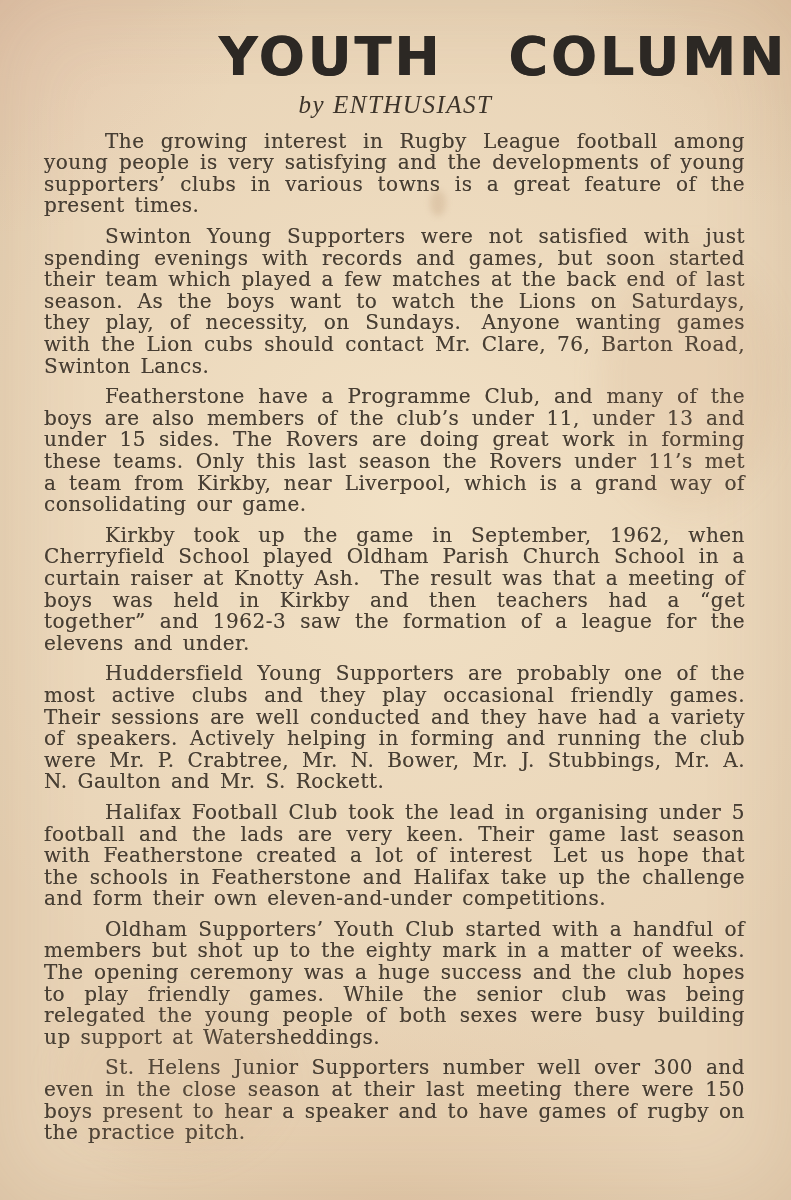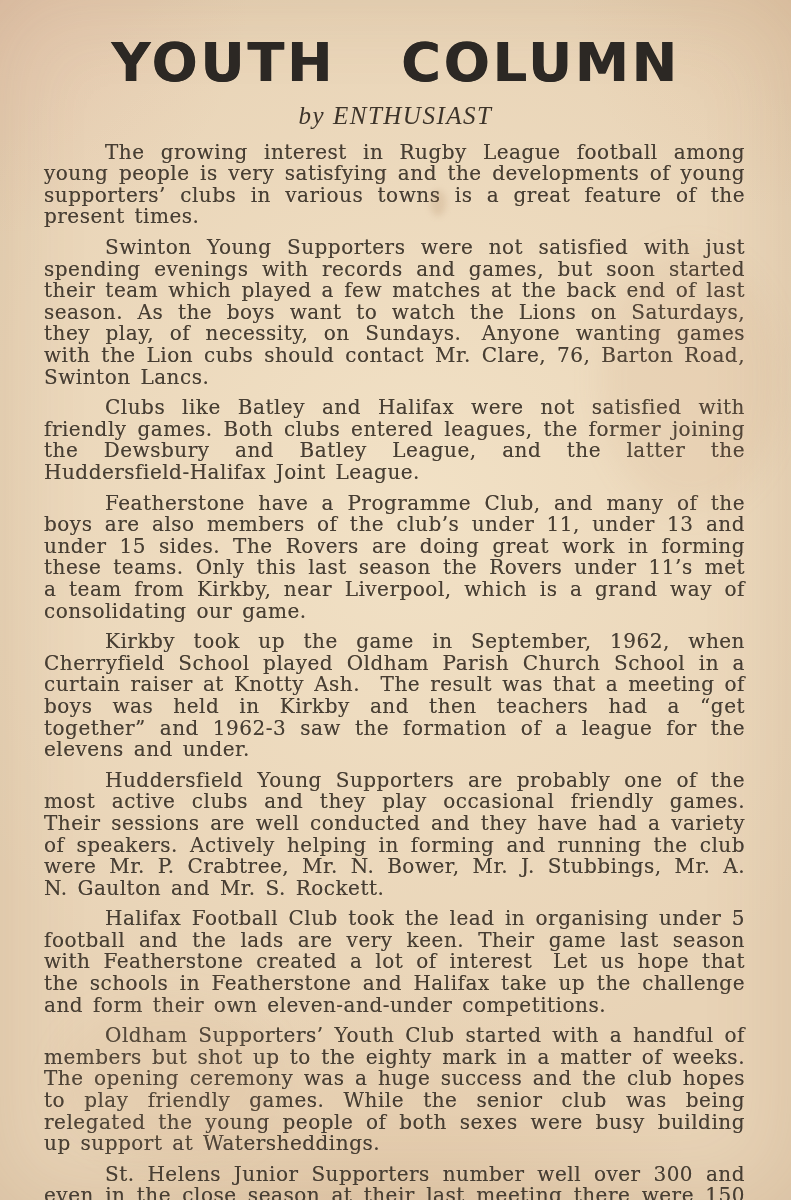--- a/index.html
+++ b/index.html
@@ -17,23 +17,23 @@
     background:
       radial-gradient(90% 65% at 52% 42%, rgba(253,242,216,0.45), rgba(253,242,216,0) 75%),
       radial-gradient(45% 28% at 0% 0%, rgba(210,155,140,0.22), rgba(210,155,140,0) 70%),
       radial-gradient(40% 25% at 100% 0%, rgba(198,148,108,0.15), rgba(198,148,108,0) 70%),
       radial-gradient(55% 30% at 50% 102%, rgba(196,148,104,0.14), rgba(196,148,104,0) 70%),
       #e8d3b6;
     box-shadow: inset 0 0 90px rgba(138,94,58,0.16);
     font-family: "DejaVu Serif", serif;
   }
   .title {
-    margin: 10px;
+    margin: 4px;
     padding-top: 25px;
-    text-align: center;
+    text-align: right;
     font-family: "DejaVu Sans", sans-serif;
     font-weight: 800;
     font-size: 54px;
     line-height: 1.05;
     letter-spacing: 3px;
     word-spacing: 44px;
     color: #2c2824;
     text-shadow: 0.6px 0 0 #2c2824;
   }
   .byline {
@@ -88,21 +88,20 @@
   <div class="stain stain-b"></div>
   <div class="stain stain-c"></div>
 
   <h1 class="title">YOUTH COLUMN</h1>
 
   <div class="byline">by ENTHUSIAST</div>
 
   <div class="body-text">
     <p>The growing interest in Rugby League football among young people is very satisfying and the developments of young supporters’ clubs in various towns is a great feature of the present times.</p>
     <p>Swinton Young Supporters were not satisfied with just spending evenings with records and games, but soon started their team which played a few matches at the back end of last season. As the boys want to watch the Lions on Saturdays, they play, of necessity, on Sundays. Anyone wanting games with the Lion cubs should contact Mr. Clare, 76, Barton Road, Swinton Lancs.</p>
-    <p>Clubs like Batley and Halifax were not satisfied with friendly games. Both clubs entered leagues, the former joining the Dewsbury and Batley League, and the latter the Huddersfield-Halifax Joint League.</p>
     <p>Featherstone have a Programme Club, and many of the boys are also members of the club’s under 11, under 13 and under 15 sides. The Rovers are doing great work in forming these teams. Only this last season the Rovers under 11’s met a team from Kirkby, near Liverpool, which is a grand way of consolidating our game.</p>
     <p>Kirkby took up the game in September, 1962, when Cherryfield School played Oldham Parish Church School in a curtain raiser at Knotty Ash. The result was that a meeting of boys was held in Kirkby and then teachers had a “get together” and 1962-3 saw the formation of a league for the elevens and under.</p>
     <p>Huddersfield Young Supporters are probably one of the most active clubs and they play occasional friendly games. Their sessions are well conducted and they have had a variety of speakers. Actively helping in forming and running the club were Mr. P. Crabtree, Mr. N. Bower, Mr. J. Stubbings, Mr. A. N. Gaulton and Mr. S. Rockett.</p>
     <p>Halifax Football Club took the lead in organising under 5 football and the lads are very keen. Their game last season with Featherstone created a lot of interest Let us hope that the schools in Featherstone and Halifax take up the challenge and form their own eleven-and-under competitions.</p>
     <p>Oldham Supporters’ Youth Club started with a handful of members but shot up to the eighty mark in a matter of weeks. The opening ceremony was a huge success and the club hopes to play friendly games. While the senior club was being relegated the young people of both sexes were busy building up support at Watersheddings.</p>
     <p>St. Helens Junior Supporters number well over 300 and even in the close season at their last meeting there were 150 boys present to hear a speaker and to have games of rugby on the practice pitch.</p>
   </div>
 </div>
 
 </body></html>

